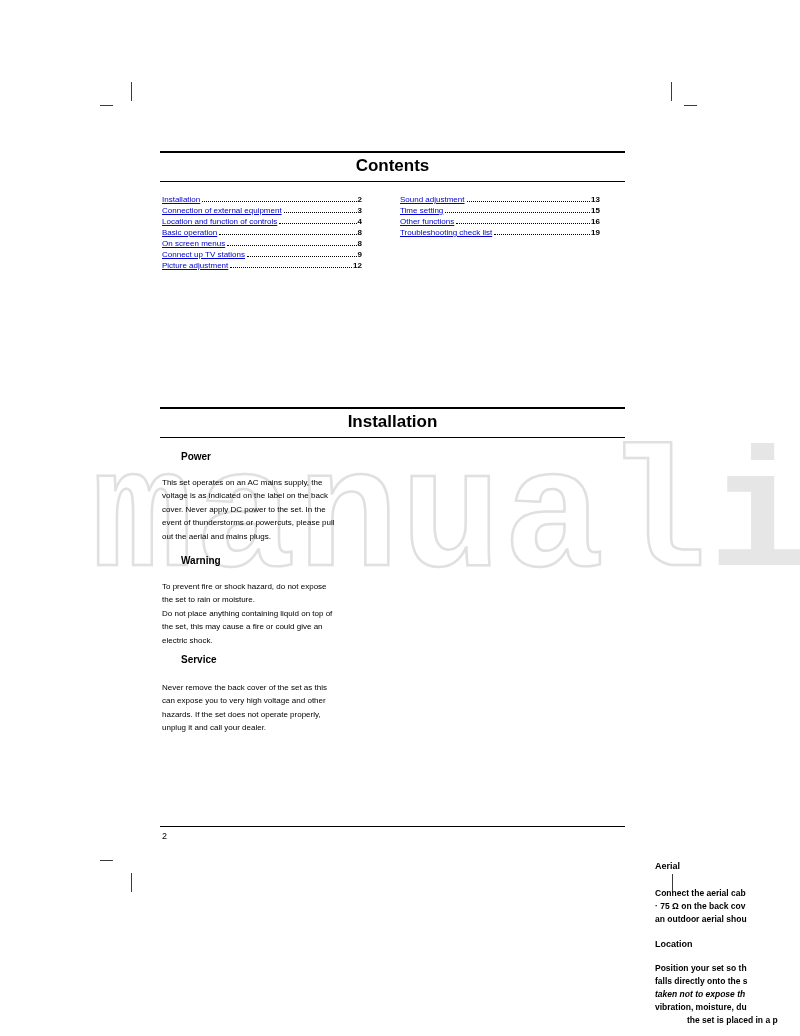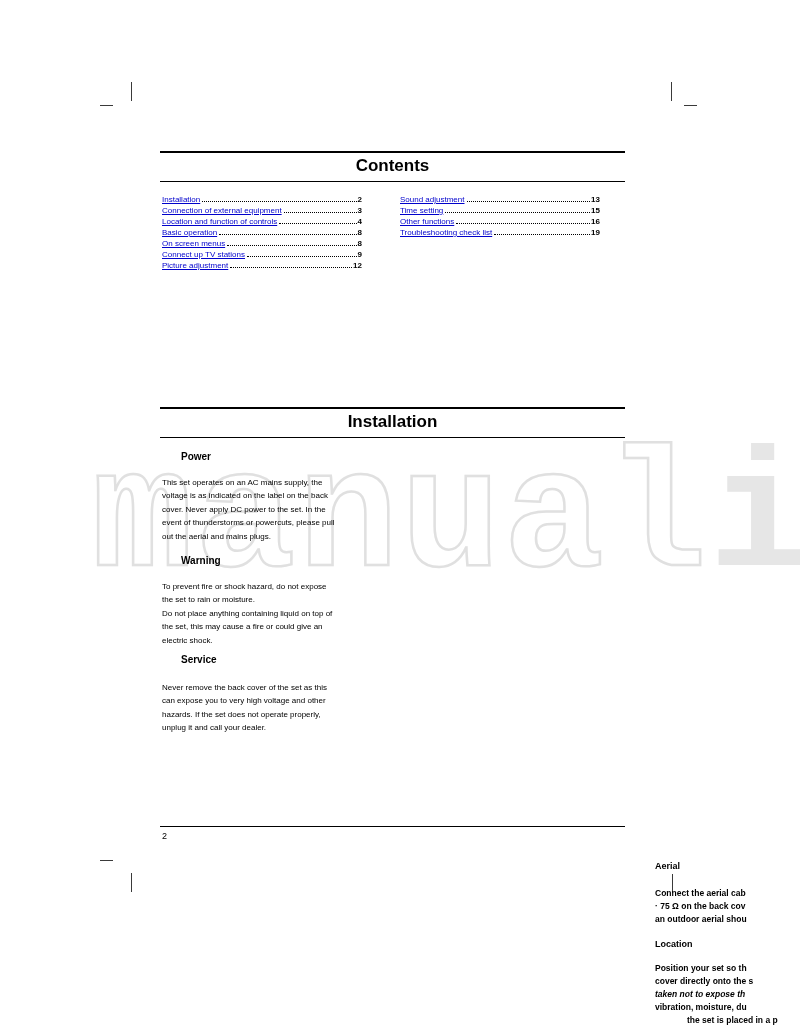--- a/index.html
+++ b/index.html
@@ -160,19 +160,19 @@
 
     <div class="rule thin" style="top:826px;"></div>
     <div class="footer-page">2</div>
 
     <div class="np-head" style="top:861px;">Aerial</div>
     <div class="np-line" style="top:888px;">Connect the aerial cab</div>
     <div class="np-line" style="top:901px;">· 75 Ω on the back cov</div>
     <div class="np-line" style="top:914px;">an outdoor aerial shou</div>
     <div class="np-head" style="top:939px;">Location</div>
     <div class="np-line" style="top:963px;">Position your set so th</div>
-    <div class="np-line" style="top:976px;">cover directly onto the s</div>
+    <div class="np-line" style="top:976px;">falls directly onto the s</div>
     <div class="np-line" style="top:989px;font-style:italic;">taken not to expose th</div>
     <div class="np-line" style="top:1002px;">vibration, moisture, du</div>
     <div class="np-line" style="top:1015px;margin-left:32px;">the set is placed in a p</div>
 
   </div>
 </div>
 
 </body></html>

